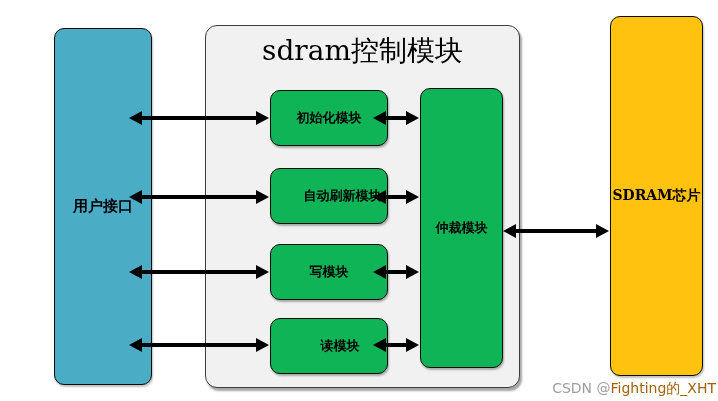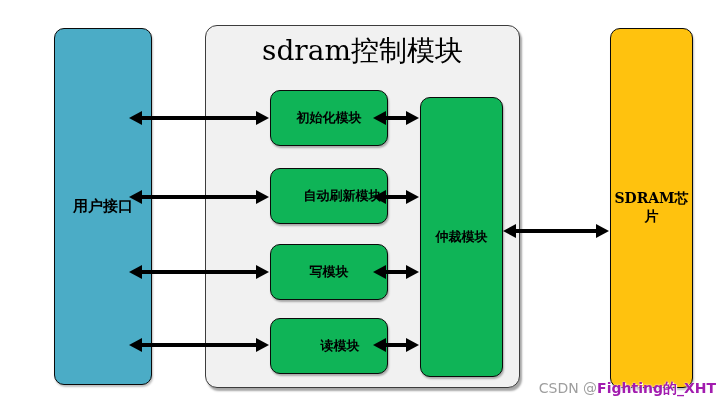--- a/index.html
+++ b/index.html
@@ -20,21 +20,21 @@
     text-align:center;
     color:#000;
   }
   .user-block{
     left:30px;top:28px;width:98px;height:357px;
     font-size:15px;font-weight:bold;
     box-shadow:1px 2px 2px rgba(0,0,0,.25);
     margin-left:24px;
   }
   .sdram-block{
-    left:610px;top:28px;width:83px;height:360px;
+    left:610px;top:16px;width:93px;height:360px;
     font-size:14px;font-weight:bold;
     font-family:"DejaVu Serif", serif;
     box-shadow:1px 2px 2px rgba(0,0,0,.25);
   }
   .container-box{
     position:absolute;
     left:205px;top:25px;width:315px;height:363px;
     border:1.2px solid #3c3c3c;
     border-radius:12px;
     box-sizing:border-box;
@@ -53,21 +53,20 @@
     box-shadow:1px 2px 2px rgba(0,0,0,.3);
   }
   .m1{left:270px;top:90px;}
   .m2{left:270px;top:168px;padding-left:27px;}
   .m3{left:270px;top:244px;}
   .m4{left:270px;top:318px;}
   .arbiter{
     left:420px;top:88px;width:83px;height:280px;
     font-size:13px;font-weight:bold;
     box-shadow:1px 2px 2px rgba(0,0,0,.3);
-    margin-top:9px;
   }
   
   .arrow{
     position:absolute;
     display:flex;align-items:center;
     height:14px;
     transform:translateY(-50%);
   }
   .arrow .shaft{flex:1;height:4px;background:#000;}
   .arrow .head{width:0;height:0;border-top:7px solid transparent;border-bottom:7px solid transparent;}
@@ -88,22 +87,22 @@
     right:2px;bottom:3px;
     font-size:14px;
     white-space:nowrap;
     font-family:"DejaVu Sans", sans-serif;
   }
   .watermark .wm-prefix{
     color:#9e9e9e;
     text-shadow:1px 1px 0 rgba(255,255,255,.8);
   }
   .watermark .wm-user{
-    color:#a21caf;
-    font-weight:bold;
+    color:#a16207;
+    font-weight:normal;
     text-shadow:0 0 2px #ffffff,1px 1px 0 rgba(255,255,255,.9);
   }
 </style>
 </head>
 <body>
 
 <div class="stage">
 
   <div class="block user-block" style="background-color: rgb(75, 172, 198);">
     <span>用户接口</span>

